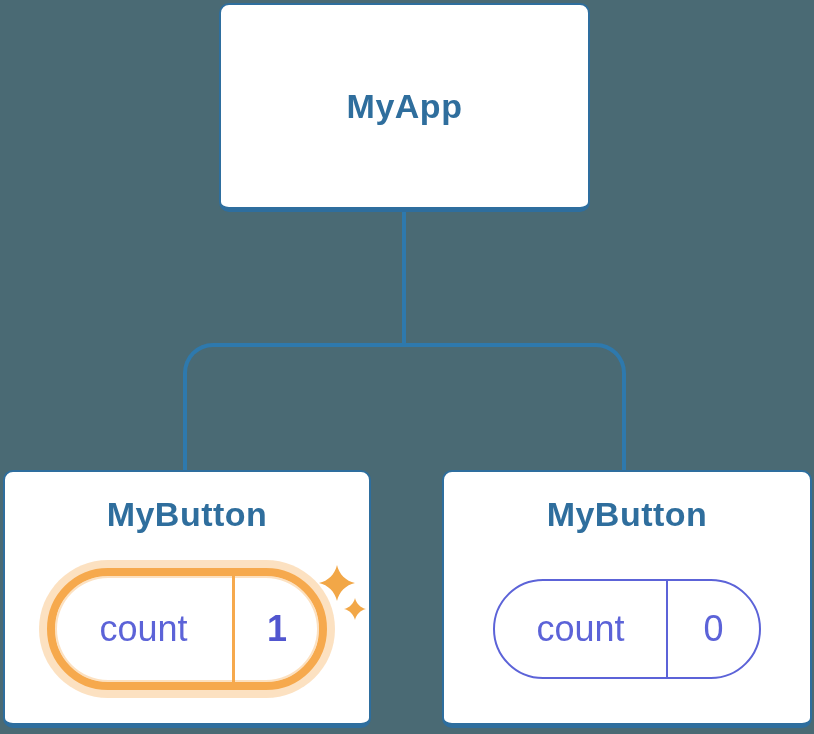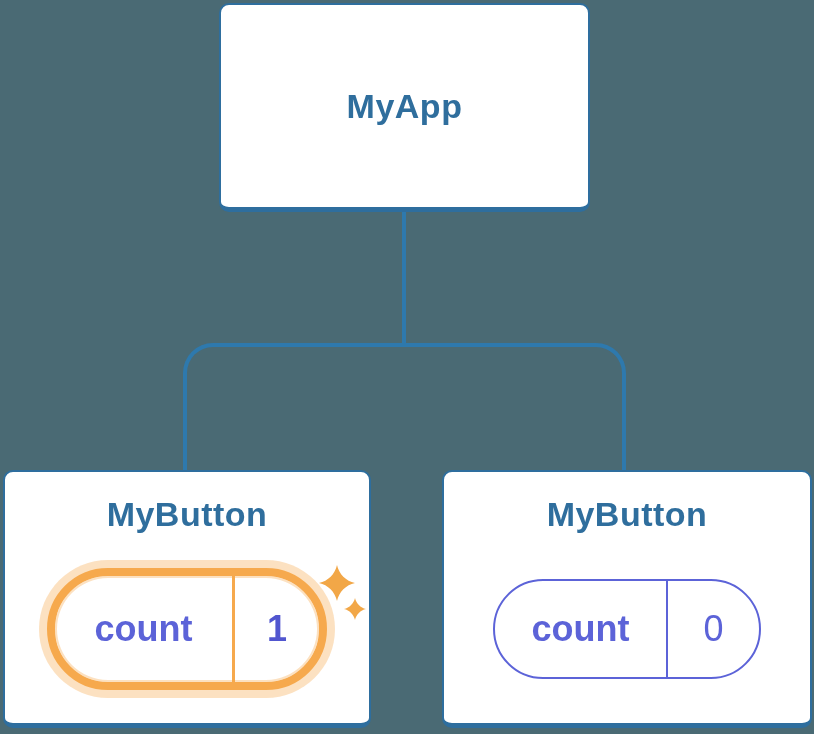--- a/index.html
+++ b/index.html
@@ -97,21 +97,21 @@
     background: #fff;
     overflow: hidden;
   }
   .state-pill .cell {
     display: flex;
     align-items: center;
     justify-content: center;
     font-size: 36px;
     color: var(--purple);
   }
-  .state-pill .name-cell { flex: 1; font-weight: bold; }
+  .state-pill .name-cell { flex: 1; }
 
   .pill-highlighted {
     width: 280px;
     height: 122px;
     border: 8px solid var(--orange);
     box-shadow: 0 0 0 8px var(--halo), inset 0 0 0 2px var(--halo);
   }
   .pill-highlighted .divider { width: 3px; background: var(--orange); }
   .pill-highlighted .value-cell {
     width: 84px;

